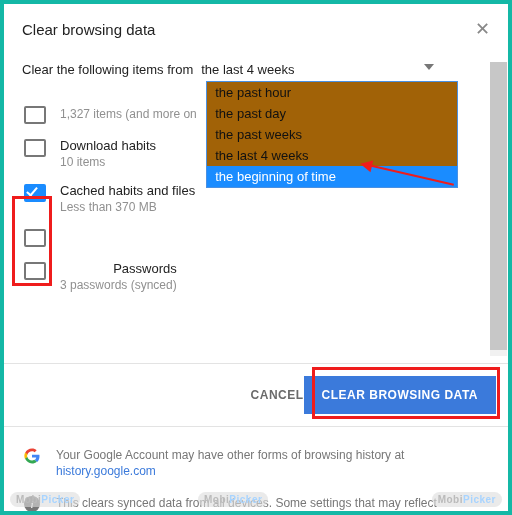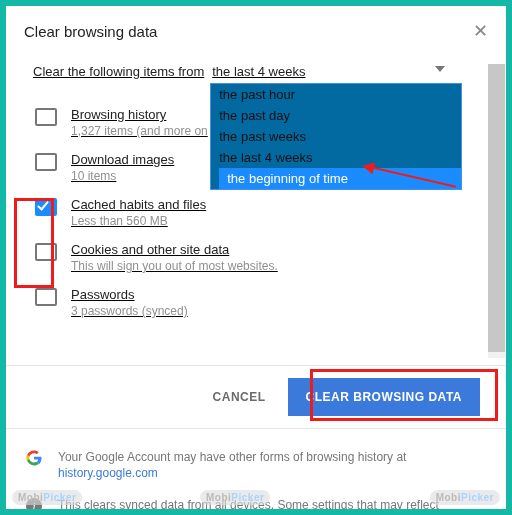--- a/index.html
+++ b/index.html
@@ -1,41 +1,41 @@
 <!DOCTYPE html>
 <html><head>
 <meta charset="utf-8">
 <style>
 html,body{margin:0;padding:0;font-family:Arial,Helvetica,sans-serif;background:#fff;}
-.page{width:512px;height:515px;border:6px solid #14b8a6;box-sizing:border-box;position:relative;background:#fff;overflow:hidden;}
+.page{width:512px;height:515px;border:4px solid #14b8a6;box-sizing:border-box;position:relative;background:#fff;overflow:hidden;}
 .dialog{position:relative;width:100%;height:100%;}
 .header{display:flex;justify-content:space-between;align-items:center;padding:14px 18px 12px 18px;}
 .title{font-size:15px;color:#232323;font-weight:400;}
 .close-x{font-size:18px;color:#888;cursor:pointer;}
-.body{position:relative;padding:6px 18px 0 27px;height:305px;box-sizing:border-box;text-decoration:underline;}
+.body{position:relative;padding:6px 18px 0 18px;height:305px;box-sizing:border-box;}
 .row0{display:flex;align-items:center;gap:6px;margin-bottom:16px;}
 .lbl0{font-size:13px;color:#222;}
 .select{position:relative;min-width:235px;}
 .sel-val{font-size:13px;color:#222;padding:4px 2px;}
 .chev{position:absolute;right:0;top:6px;width:0;height:0;border-left:5px solid transparent;border-right:5px solid transparent;border-top:6px solid #777;}
-.options{position:absolute;left:0;top:100%;width:250px;border:1px solid #4a90e2;background:#0369a1;z-index:10;}
+.options{position:absolute;left:7px;top:100%;width:250px;border:1px solid #4a90e2;background:#a16207;z-index:10;}
 .opt{font-size:13px;color:#111;padding:2px 8px;line-height:17px;cursor:pointer;}
-.opt.sel{background:#1a8cff;color:#fff;margin-left:8px;}
+.opt.sel{background:#1a8cff;color:#fff;}
 .items{padding-top:2px;}
 .item{display:flex;gap:14px;padding:6px 2px 8px 2px;}
 .chk{flex:0 0 18px;width:14px;height:14px;border:2px solid #777;border-radius:2px;margin-top:1px;background:#fff;position:relative;cursor:pointer;}
 .chk.checked{background:#1a8cff;border-color:#1a8cff;}
 .chk.checked:after{content:"";position:absolute;left:3px;top:-1px;width:4px;height:9px;border:solid #fff;border-width:0 2px 2px 0;transform:rotate(40deg);}
 .texts .lbl{font-size:13px;color:#222;}
 .texts .sub{font-size:12px;color:#909090;margin-top:2px;}
 .item.cut .sub{white-space:nowrap;overflow:hidden;}
-.item.cut{padding-bottom:0;}
+.item.cut{padding-bottom:0;text-align:right;}
 .item.cut .texts{max-height:32px;overflow:hidden;}
 .hr{height:1px;background:#e3e3e3;margin:6px 0 0 0;}
-.actions{display:flex;justify-content:flex-end;gap:22px;align-items:center;padding:12px 26px;}
+.actions{display:flex;justify-content:flex-end;align-items:center;padding:12px 12px;}
 .btn-cancel{font-size:12px;font-weight:700;letter-spacing:.5px;color:#6b6b6b;cursor:pointer;}
 .btn-primary{background:#3b7adb;color:#fff;font-size:12px;font-weight:700;letter-spacing:.5px;padding:12px 18px;cursor:pointer;}
 .hr2{height:1px;background:#e3e3e3;}
 .info{padding:12px 20px 10px 20px;}
 .irow{display:flex;gap:16px;align-items:flex-start;padding:8px 0;}
 .itext{font-size:12px;color:#777;line-height:16px;}
 .itext a{color:#3b7adb;text-decoration:none;}
 .g-icon{width:16px;height:16px;border-radius:50%;position:relative;flex:0 0 16px;margin-top:1px;}
 .g-icon svg{width:16px;height:16px;display:block;}
 .i-icon{width:16px;height:16px;border-radius:50%;background:#777;color:#fff;font-size:11px;font-family:Georgia,serif;font-style:italic;text-align:center;line-height:16px;flex:0 0 16px;margin-top:1px;}
@@ -80,44 +80,39 @@
             <div class="opt">the last 4 weeks</div>
             <div class="opt sel">the beginning of time</div>
           </div>
         </div>
       </div>
 
       <div class="items">
         <div class="item">
           <div class="chk"></div>
           <div class="texts">
-            <div class="lbl">Browsing history</div>
             <div class="sub">1,327 items (and more on</div>
           </div>
         </div>
         <div class="item">
           <div class="chk"></div>
           <div class="texts">
-            <div class="lbl">Download images</div>
+            <div class="lbl">Download habits</div>
             <div class="sub">10 items</div>
           </div>
         </div>
         <div class="item">
           <div class="chk checked"></div>
           <div class="texts">
             <div class="lbl">Cached habits and files</div>
-            <div class="sub">Less than 560 MB</div>
+            <div class="sub">Less than 370 MB</div>
           </div>
         </div>
         <div class="item">
           <div class="chk"></div>
-          <div class="texts">
-            <div class="lbl">Cookies and other site data</div>
-            <div class="sub">This will sign you out of most websites.</div>
-          </div>
         </div>
         <div class="item cut">
           <div class="chk"></div>
           <div class="texts">
             <div class="lbl">Passwords</div>
             <div class="sub">3 passwords (synced)</div>
           </div>
         </div>
       </div>
     </div>

